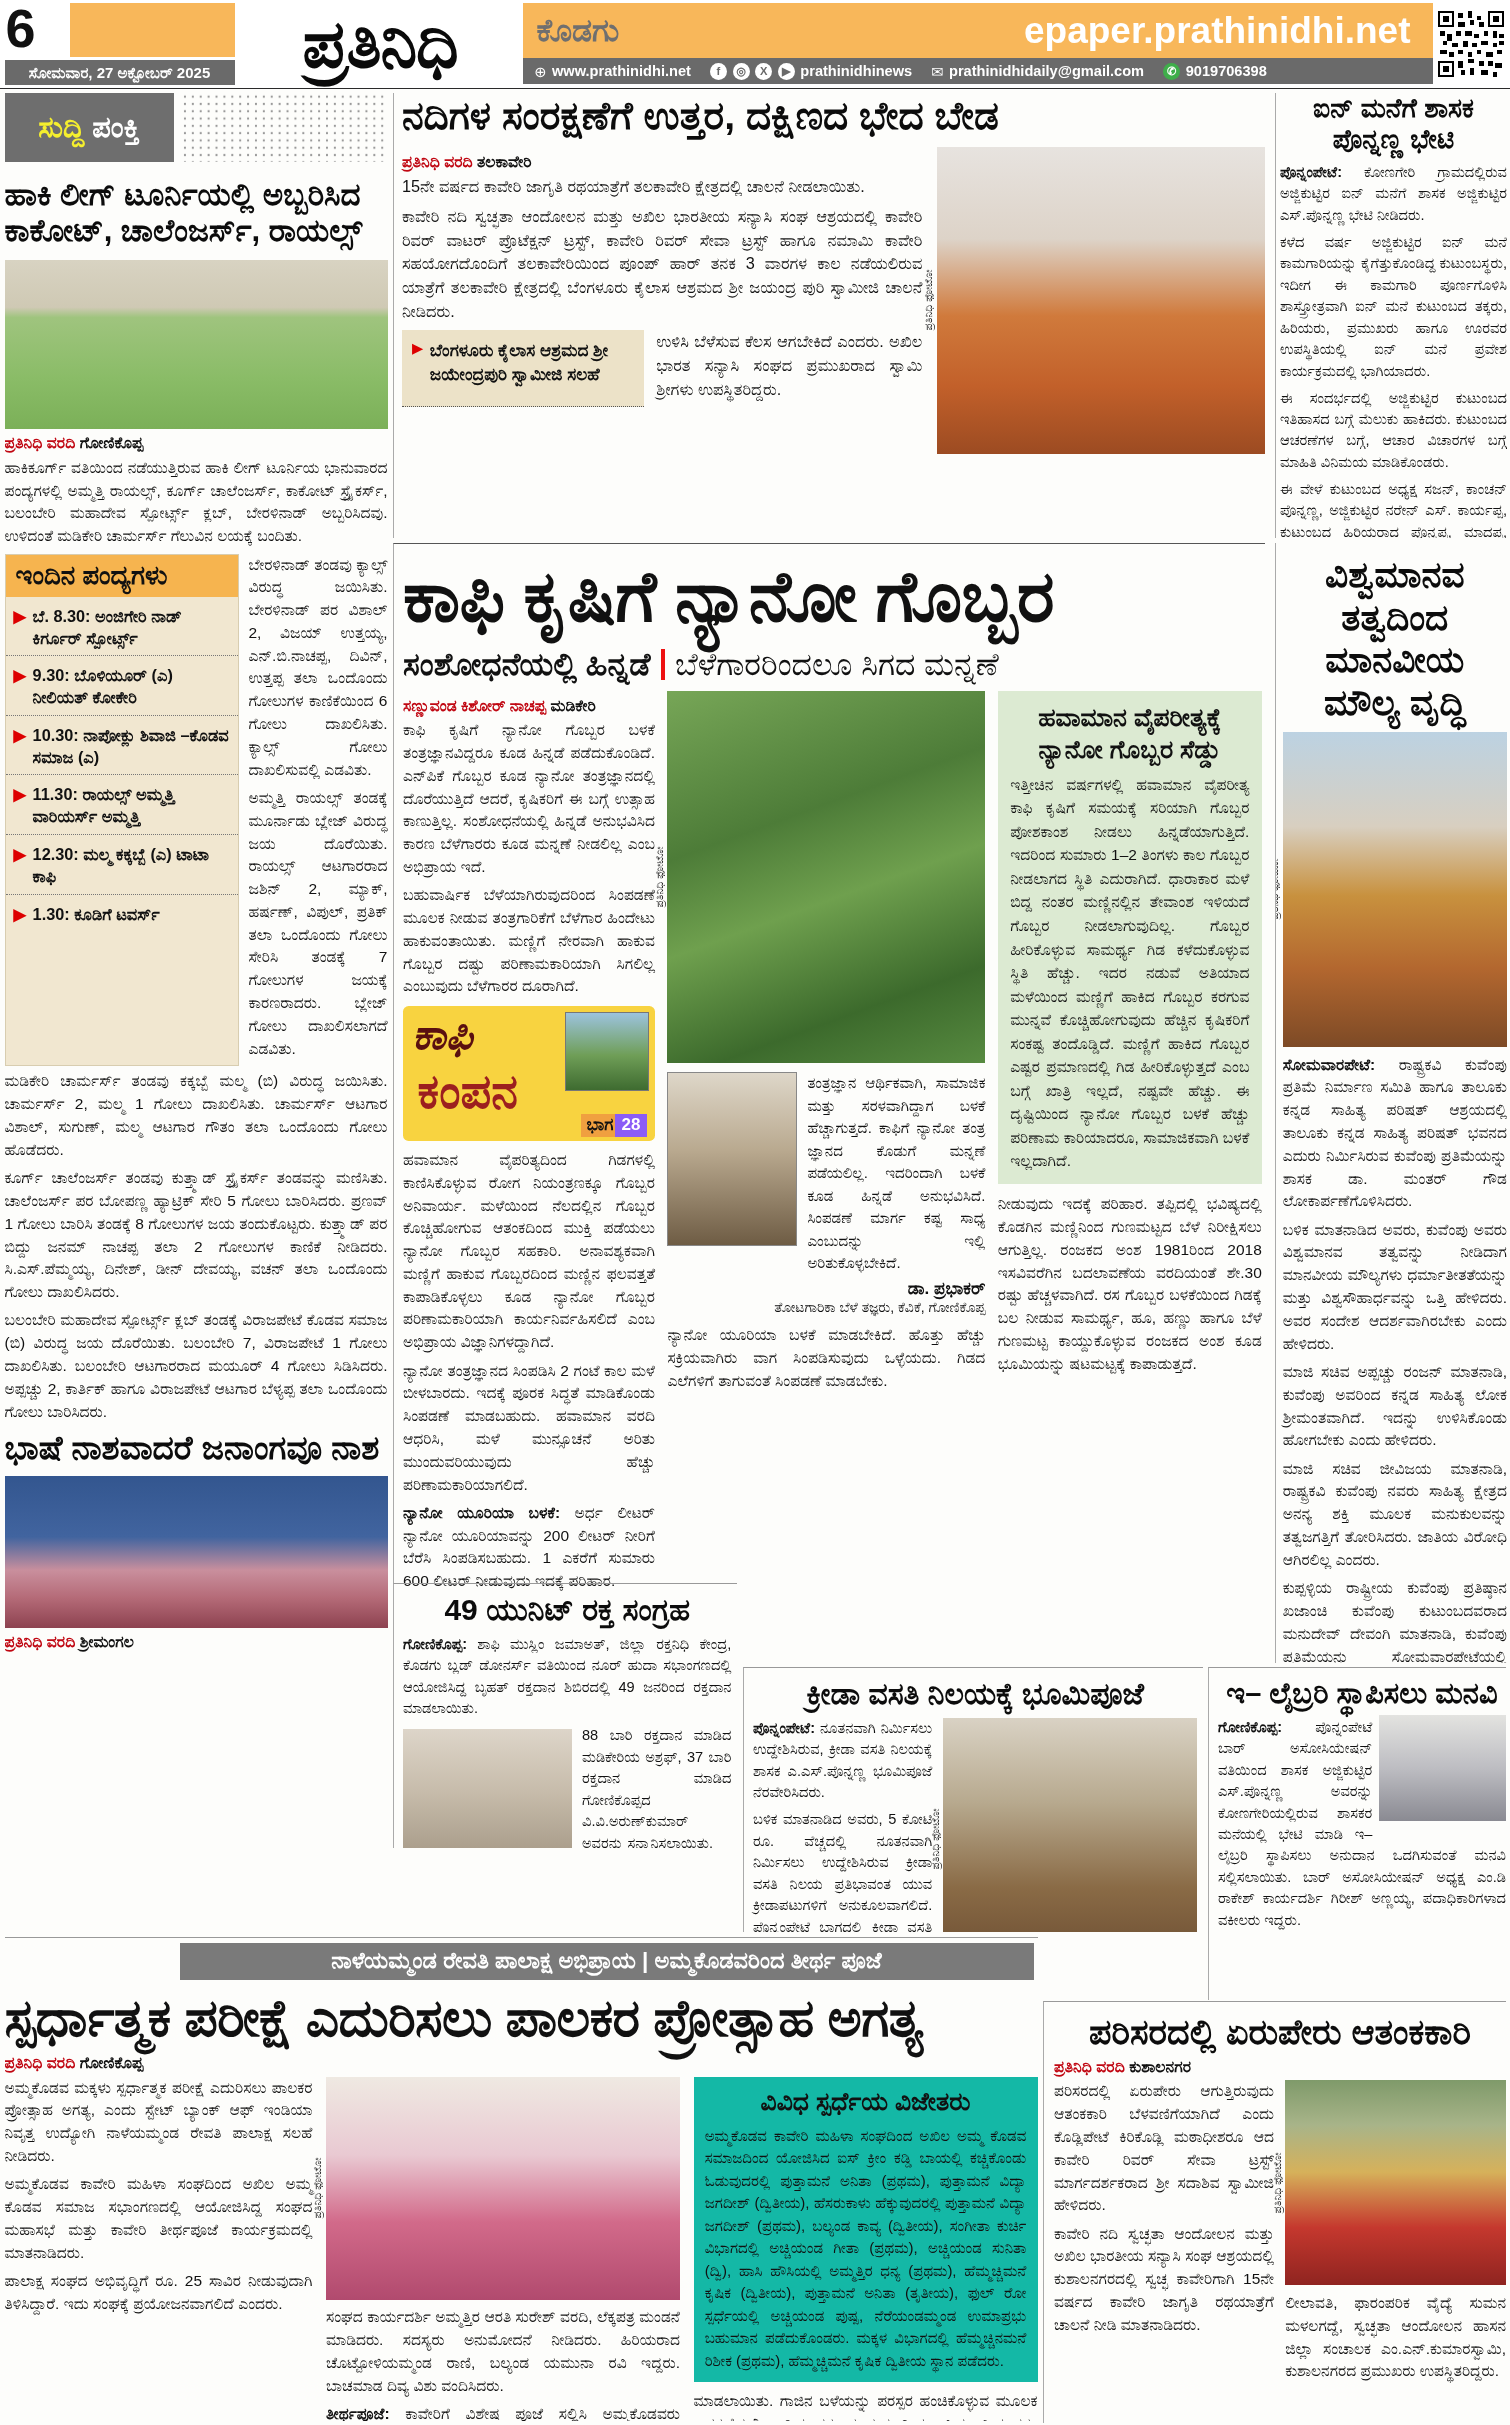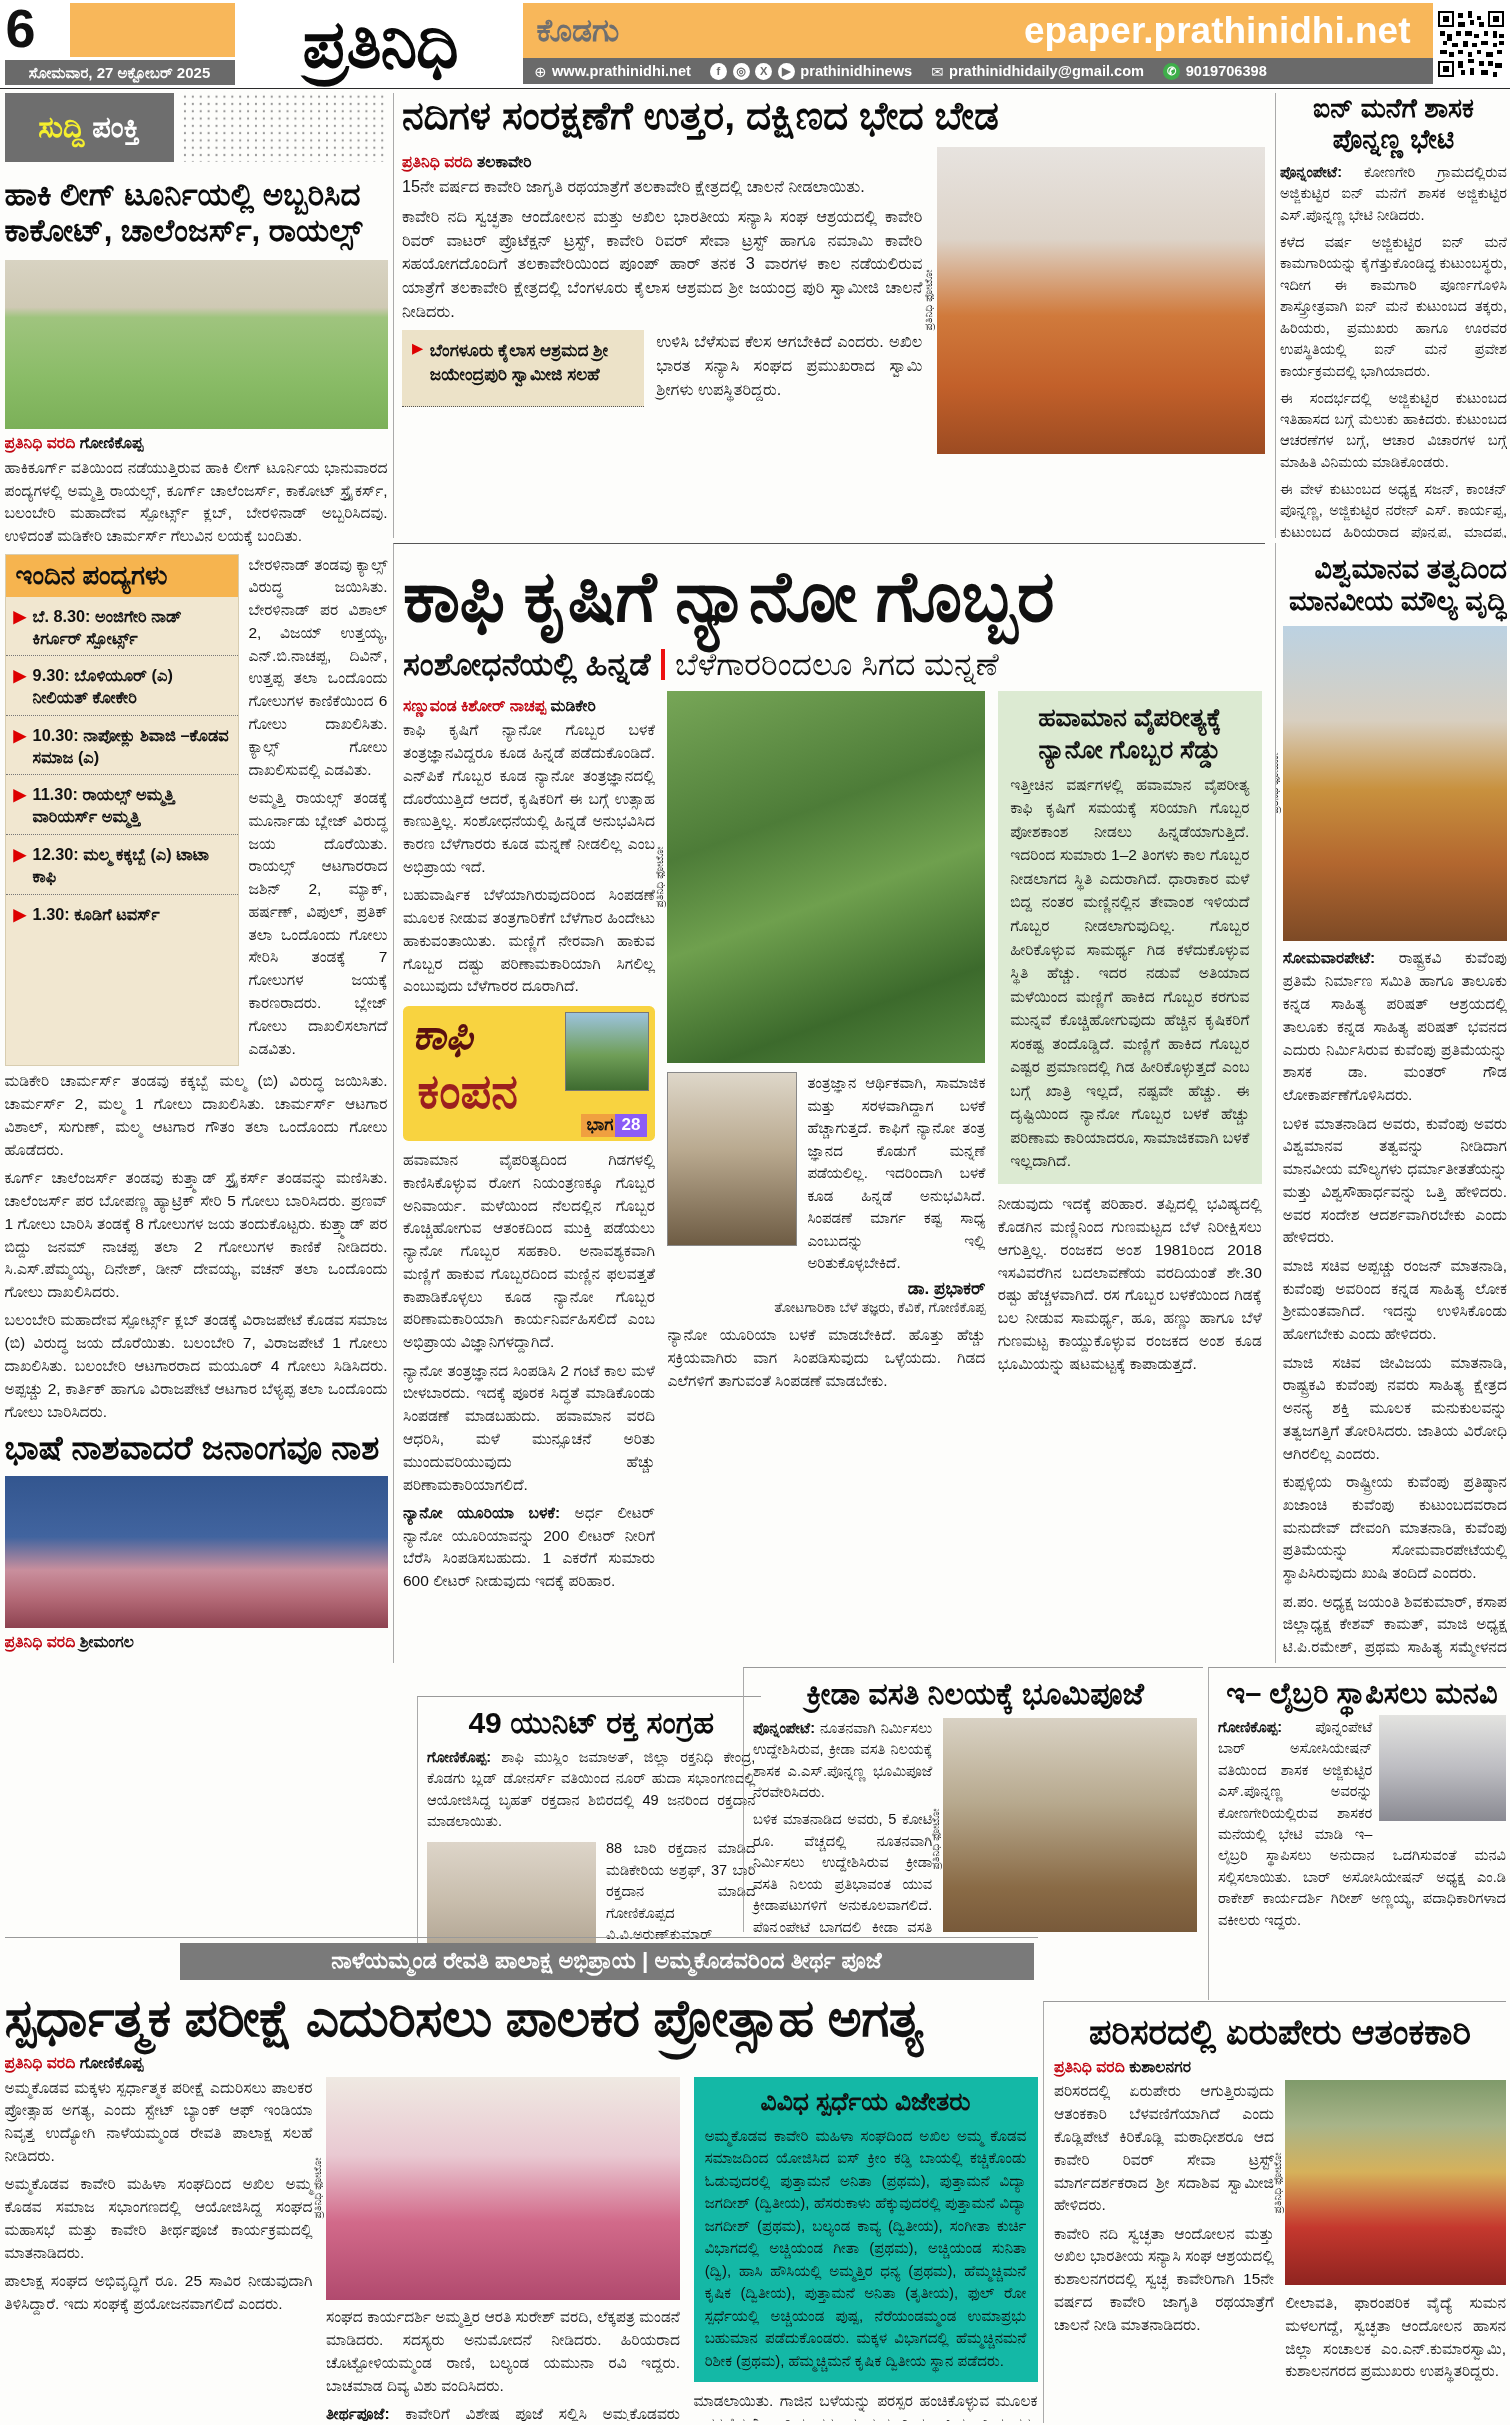--- a/index.html
+++ b/index.html
@@ -87,21 +87,21 @@
   .klogo .part { position:absolute; right:36px; bottom:4.5px; background:#f0a040; font-weight:bold; font-size:17px; padding:1.1px 5.6px; }
   .klogo .pnum { position:absolute; right:7.9px; bottom:4.5px; background:#8b5cf6; color:#fff; font-weight:bold; font-size:17px; padding:1.1px 6.7px; }
   .lead { font-weight:bold; }
 
   
   #kuv { left:1275px; top:543px; width:232px; height:1120px; border-left:0.6px solid #aaa; padding-left:6.7px; padding-top:11.2px; }
   .kuv-photo { height:315px; margin:7.9px 0 6.7px;
     background:linear-gradient(180deg,#bcd2e2 0%,#d8cfc0 30%,#c8913e 52%,#b3672f 75%,#7d4a26 100%); }
 
   
-  #blood { left:393px; top:1696px; width:344px; height:265px; border-left:0.6px solid #aaa; border-top:0.6px solid #999; padding:7.9px 5.6px 0 9px;margin-left:24px; }
+  #blood { left:393px; top:1583px; width:344px; height:265px; border-left:0.6px solid #aaa; border-top:0.6px solid #999; padding:7.9px 5.6px 0 9px; }
   .blood-photo { float:left; width:169px; height:155px; margin:3.4px 10px 3.4px 0;
     background:linear-gradient(180deg,#ddd5c9 0%,#c7bcab 40%,#9a8d7a 100%); }
   #hostel { left:743px; top:1667px; width:460px; height:265px; border-left:0.6px solid #aaa; border-top:0.6px solid #999; padding:7.9px 5.6px 0 9px; }
   .hostel-photo { width:254px; height:242px;
     background:linear-gradient(180deg,#d9d2c4 0%,#b7a98e 35%,#8a6b46 70%,#6d4f33 100%); }
   #library { left:1208px; top:1667px; width:298px; height:333px; border-left:0.6px solid #aaa; border-top:0.6px solid #999; padding:7.9px 0 0 9px; }
   .lib-photo { width:127px; height:106px; float:right; margin:4.5px 0 4.5px 6.7px;
     background:linear-gradient(180deg,#e3e3e0 0%,#bdbdc2 50%,#8a8a92 100%); }
 
   
@@ -367,21 +367,21 @@
         <div class="greenbox">
           <h4>ಹವಾಮಾನ ವೈಪರೀತ್ಯಕ್ಕೆ ನ್ಯಾನೋ ಗೊಬ್ಬರ ಸೆಡ್ಡು</h4>
           <p>ಇತ್ತೀಚಿನ ವರ್ಷಗಳಲ್ಲಿ ಹವಾಮಾನ ವೈಪರೀತ್ಯ ಕಾಫಿ ಕೃಷಿಗೆ ಸಮಯಕ್ಕೆ ಸರಿಯಾಗಿ ಗೊಬ್ಬರ ಪೋಶಕಾಂಶ ನೀಡಲು ಹಿನ್ನಡೆಯಾಗುತ್ತಿದೆ. ಇದರಿಂದ ಸುಮಾರು 1–2 ತಿಂಗಳು ಕಾಲ ಗೊಬ್ಬರ ನೀಡಲಾಗದ ಸ್ಥಿತಿ ಎದುರಾಗಿದೆ. ಧಾರಾಕಾರ ಮಳೆ ಬಿದ್ದ ನಂತರ ಮಣ್ಣಿನಲ್ಲಿನ ತೇವಾಂಶ ಇಳಿಯದೆ ಗೊಬ್ಬರ ನೀಡಲಾಗುವುದಿಲ್ಲ. ಗೊಬ್ಬರ ಹೀರಿಕೊಳ್ಳುವ ಸಾಮರ್ಥ್ಯ ಗಿಡ ಕಳೆದುಕೊಳ್ಳುವ ಸ್ಥಿತಿ ಹೆಚ್ಚು. ಇದರ ನಡುವೆ ಅತಿಯಾದ ಮಳೆಯಿಂದ ಮಣ್ಣಿಗೆ ಹಾಕಿದ ಗೊಬ್ಬರ ಕರಗುವ ಮುನ್ನವೆ ಕೊಚ್ಚಿಹೋಗುವುದು ಹೆಚ್ಚಿನ ಕೃಷಿಕರಿಗೆ ಸಂಕಷ್ಟ ತಂದೊಡ್ಡಿದೆ. ಮಣ್ಣಿಗೆ ಹಾಕಿದ ಗೊಬ್ಬರ ಎಷ್ಟರ ಪ್ರಮಾಣದಲ್ಲಿ ಗಿಡ ಹೀರಿಕೊಳ್ಳುತ್ತದೆ ಎಂಬ ಬಗ್ಗೆ ಖಾತ್ರಿ ಇಲ್ಲದೆ, ನಷ್ಟವೇ ಹೆಚ್ಚು. ಈ ದೃಷ್ಟಿಯಿಂದ ನ್ಯಾನೋ ಗೊಬ್ಬರ ಬಳಕೆ ಹೆಚ್ಚು ಪರಿಣಾಮ ಕಾರಿಯಾದರೂ, ಸಾಮಾಜಿಕವಾಗಿ ಬಳಕೆ ಇಲ್ಲದಾಗಿದೆ.</p>
         </div>
         <p class="bd" style="margin-top:9px;">ನೀಡುವುದು ಇದಕ್ಕೆ ಪರಿಹಾರ. ತಪ್ಪಿದಲ್ಲಿ ಭವಿಷ್ಯದಲ್ಲಿ ಕೊಡಗಿನ ಮಣ್ಣಿನಿಂದ ಗುಣಮಟ್ಟದ ಬೆಳೆ ನಿರೀಕ್ಷಿಸಲು ಆಗುತ್ತಿಲ್ಲ. ರಂಜಕದ ಅಂಶ 1981ರಿಂದ 2018 ಇಸವಿವರೆಗಿನ ಬದಲಾವಣೆಯ ವರದಿಯಂತೆ ಶೇ.30 ರಷ್ಟು ಹೆಚ್ಚಳವಾಗಿದೆ. ರಸ ಗೊಬ್ಬರ ಬಳಕೆಯಿಂದ ಗಿಡಕ್ಕೆ ಬಲ ನೀಡುವ ಸಾಮರ್ಥ್ಯ, ಹೂ, ಹಣ್ಣು ಹಾಗೂ ಬೆಳೆ ಗುಣಮಟ್ಟ ಕಾಯ್ದುಕೊಳ್ಳುವ ರಂಜಕದ ಅಂಶ ಕೂಡ ಭೂಮಿಯನ್ನು ಷಟಮಟ್ಟಕ್ಕೆ ಕಾಪಾಡುತ್ತದೆ.</p>
       </div>
     </div>
   </div>
 
   <div class="sec" id="kuv">
-    <h2 class="hl" style="font-size:27px; text-align:right;">ವಿಶ್ವಮಾನವ ತತ್ವದಿಂದ ಮಾನವೀಯ ಮೌಲ್ಯ ವೃದ್ಧಿ</h2>
+    <h2 class="hl" style="font-size:36px; text-align:center;">ವಿಶ್ವಮಾನವ ತತ್ವದಿಂದ ಮಾನವೀಯ ಮೌಲ್ಯ ವೃದ್ಧಿ</h2>
     <div class="photo kuv-photo">
       <span class="vcred inleft">ಪ್ರತಿನಿಧಿ ಫೋಟೋ</span>
     </div>
     <p class="bd"><span class="dl">ಸೋಮವಾರಪೇಟೆ:</span> <span>ರಾಷ್ಟ್ರಕವಿ ಕುವೆಂಪು ಪ್ರತಿಮೆ ನಿರ್ಮಾಣ ಸಮಿತಿ ಹಾಗೂ ತಾಲೂಕು ಕನ್ನಡ ಸಾಹಿತ್ಯ ಪರಿಷತ್ ಆಶ್ರಯದಲ್ಲಿ ತಾಲೂಕು ಕನ್ನಡ ಸಾಹಿತ್ಯ ಪರಿಷತ್ ಭವನದ ಎದುರು ನಿರ್ಮಿಸಿರುವ ಕುವೆಂಪು ಪ್ರತಿಮೆಯನ್ನು ಶಾಸಕ ಡಾ. ಮಂತರ್ ಗೌಡ ಲೋಕಾರ್ಪಣೆಗೊಳಿಸಿದರು.</span></p>
     <p class="bd">ಬಳಿಕ ಮಾತನಾಡಿದ ಅವರು, ಕುವೆಂಪು ಅವರು ವಿಶ್ವಮಾನವ ತತ್ವವನ್ನು ನೀಡಿದಾಗ ಮಾನವೀಯ ಮೌಲ್ಯಗಳು ಧರ್ಮಾತೀತತೆಯನ್ನು ಮತ್ತು ವಿಶ್ವಸೌಹಾರ್ಧವನ್ನು ಒತ್ತಿ ಹೇಳಿದರು. ಅವರ ಸಂದೇಶ ಆದರ್ಶವಾಗಿರಬೇಕು ಎಂದು ಹೇಳಿದರು.</p>
     <p class="bd">ಮಾಜಿ ಸಚಿವ ಅಪ್ಪಚ್ಚು ರಂಜನ್ ಮಾತನಾಡಿ, ಕುವೆಂಪು ಅವರಿಂದ ಕನ್ನಡ ಸಾಹಿತ್ಯ ಲೋಕ ಶ್ರೀಮಂತವಾಗಿದೆ. ಇದನ್ನು ಉಳಿಸಿಕೊಂಡು ಹೋಗಬೇಕು ಎಂದು ಹೇಳಿದರು.</p>
     <p class="bd">ಮಾಜಿ ಸಚಿವ ಜೀವಿಜಯ ಮಾತನಾಡಿ, ರಾಷ್ಟ್ರಕವಿ ಕುವೆಂಪು ನವರು ಸಾಹಿತ್ಯ ಕ್ಷೇತ್ರದ ಅನನ್ಯ ಶಕ್ತಿ ಮೂಲಕ ಮನುಕುಲವನ್ನು ತತ್ವಜಗತ್ತಿಗೆ ತೋರಿಸಿದರು. ಜಾತಿಯ ವಿರೋಧಿ ಆಗಿರಲಿಲ್ಲ ಎಂದರು.</p>
     <p class="bd">ಕುಪ್ಪಳ್ಳಿಯ ರಾಷ್ಟ್ರೀಯ ಕುವೆಂಪು ಪ್ರತಿಷ್ಠಾನ ಖಜಾಂಚಿ ಕುವೆಂಪು ಕುಟುಂಬದವರಾದ ಮನುದೇವ್ ದೇವಂಗಿ ಮಾತನಾಡಿ, ಕುವೆಂಪು ಪ್ರತಿಮೆಯನ್ನು ಸೋಮವಾರಪೇಟೆಯಲ್ಲಿ ಸ್ಥಾಪಿಸಿರುವುದು ಖುಷಿ ತಂದಿದೆ ಎಂದರು.</p>
     <p class="bd">ಪ.ಪಂ. ಅಧ್ಯಕ್ಷ ಜಯಂತಿ ಶಿವಕುಮಾರ್, ಕಸಾಪ ಜಿಲ್ಲಾಧ್ಯಕ್ಷ ಕೇಶವ್ ಕಾಮತ್, ಮಾಜಿ ಅಧ್ಯಕ್ಷ ಟಿ.ಪಿ.ರಮೇಶ್, ಪ್ರಥಮ ಸಾಹಿತ್ಯ ಸಮ್ಮೇಳನದ ಖಜಾಂಜಿ ಕೆ.ಆರ್. ಮುತ್ತಣ್ಣ, ತಾಲೂಕು ಕಸಾಪ ಅಧ್ಯಕ್ಷ ವಿಜಿತ್, ತಾಲೂಕು ತಹಸೀಲ್ದಾರ್ ಕೆ.ಕೆ.ಕೃಷ್ಣಮೂರ್ತಿ, ಕ್ಷೇತ್ರ ಶಿಕ್ಷಣಾಧಿಕಾರಿ ಕೃಷ್ಣಪ್ಪ ಇದ್ದರು. ಜಿಲ್ಲಾ ಸಹ ಕಾರ್ಯದರ್ಶಿ ಜಲಜಶೇಖರ್, ತಾಲೂಕು ಘಟಕದ ಪ್ರಧಾನ ಕಾರ್ಯದರ್ಶಿ ಜ್ಯೋತಿ ಅರುಣ್, ಕಾರ್ಯದರ್ಶಿ ಕೆ.ಪಿ.ದಿನೇಶ್ ಕಾರ್ಯಕ್ರಮವನ್ನು ನಿರ್ವಹಿಸಿದರು.</p>
   </div>

